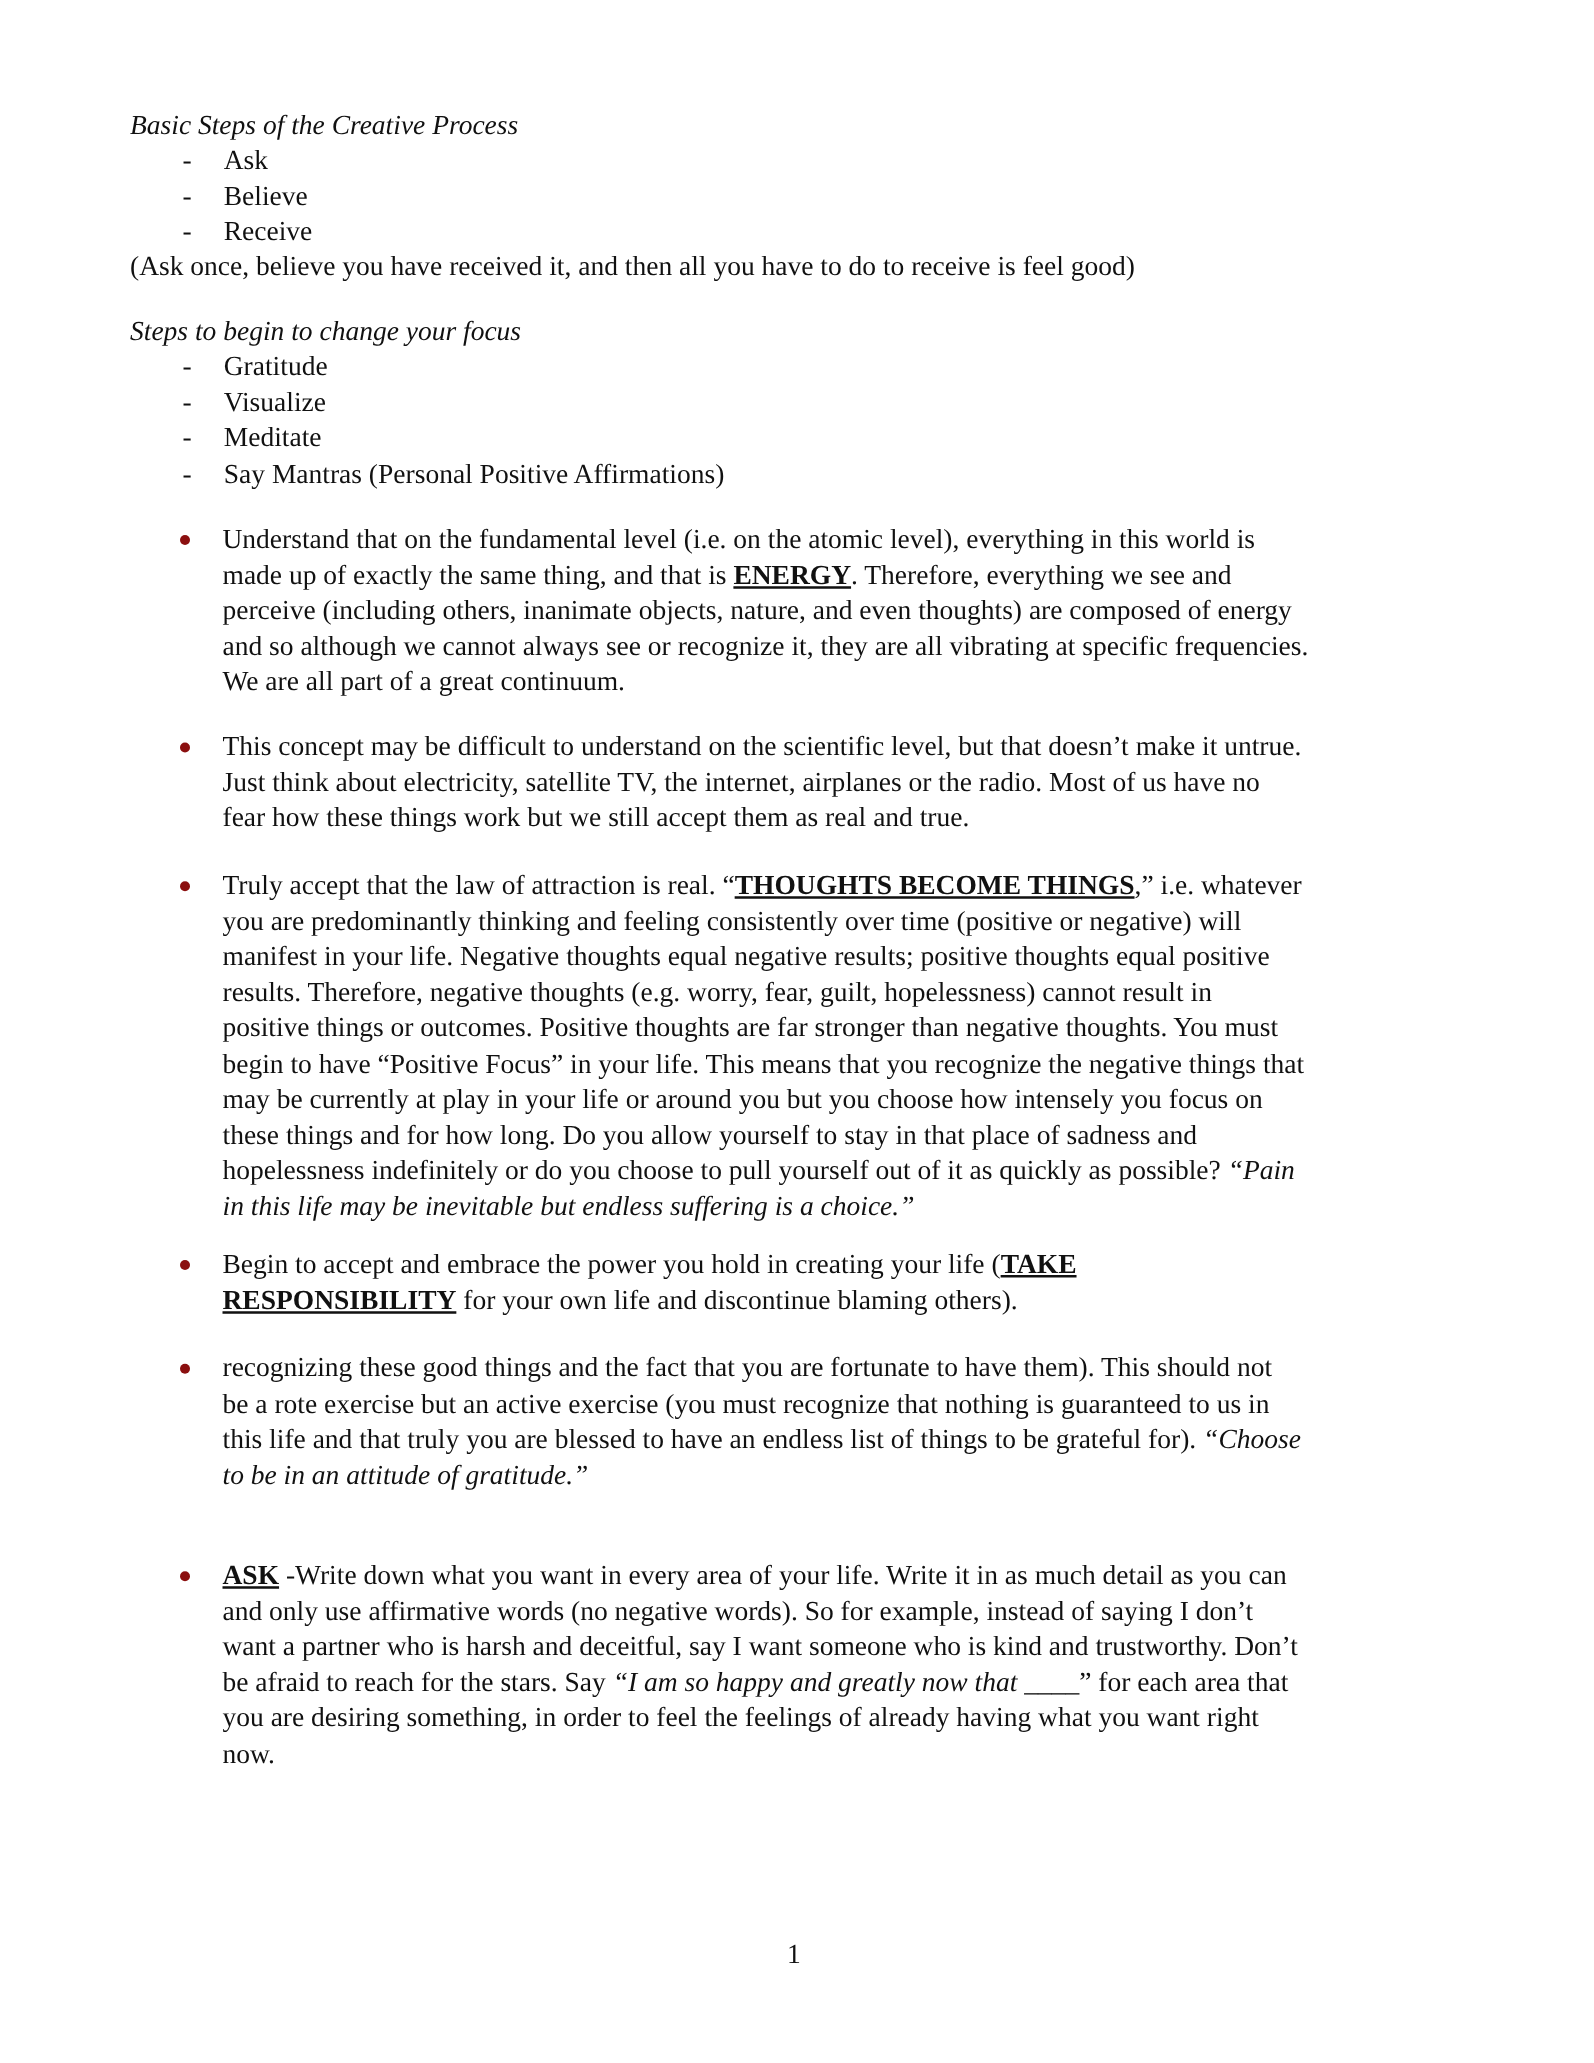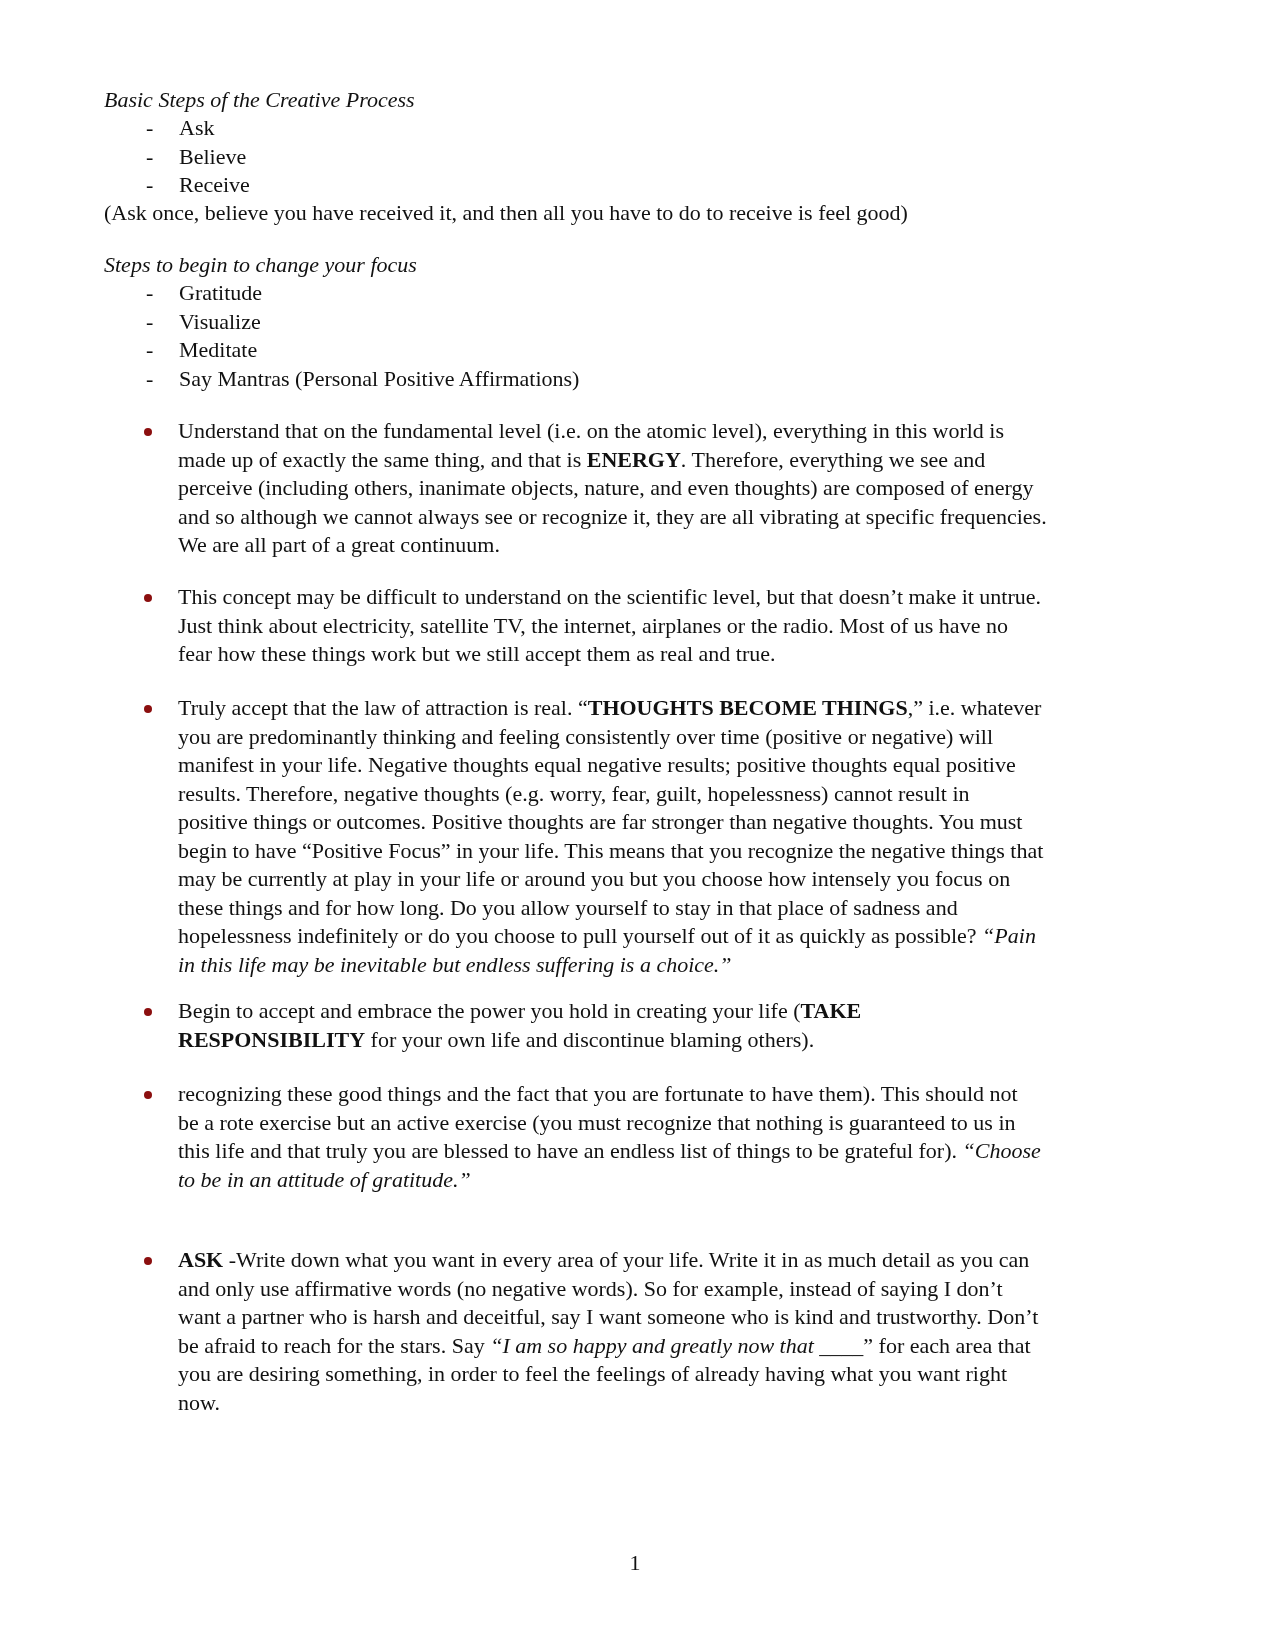--- a/index.html
+++ b/index.html
@@ -11,21 +11,21 @@
     .dash-list { position: absolute; left: 104px; margin: 0; padding: 0; list-style: none; }
     .dash-item { position: relative; height: 28.5px; }
     .dash { position: absolute; left: 42px; }
     .dash-text { position: absolute; left: 75px; }
     .note { position: absolute; left: 104px; }
     .bullet-block { position: absolute; left: 140px; width: 1040px; }
     .bullet { position: absolute; left: 4px; top: 11px; width: 8px; height: 8px;
               border-radius: 50%; background: #8b0f0f; }
     .bullet-lines { position: absolute; left: 38px; }
     .line { display: block; height: 28.5px; }
-    b { font-weight: bold; }
+    b { font-weight: bold; text-decoration: underline; }
     i { }
     .page-number { position: absolute; left: 620px; top: 1549px; width: 30px; text-align: center; }
   </style>
 </head>
 <body>
 
 <div class="page">
 
   <div class="t heading" style="top:86px;">Basic Steps of the Creative Process</div>
   <ul class="t dash-list" style="top:114px;">

